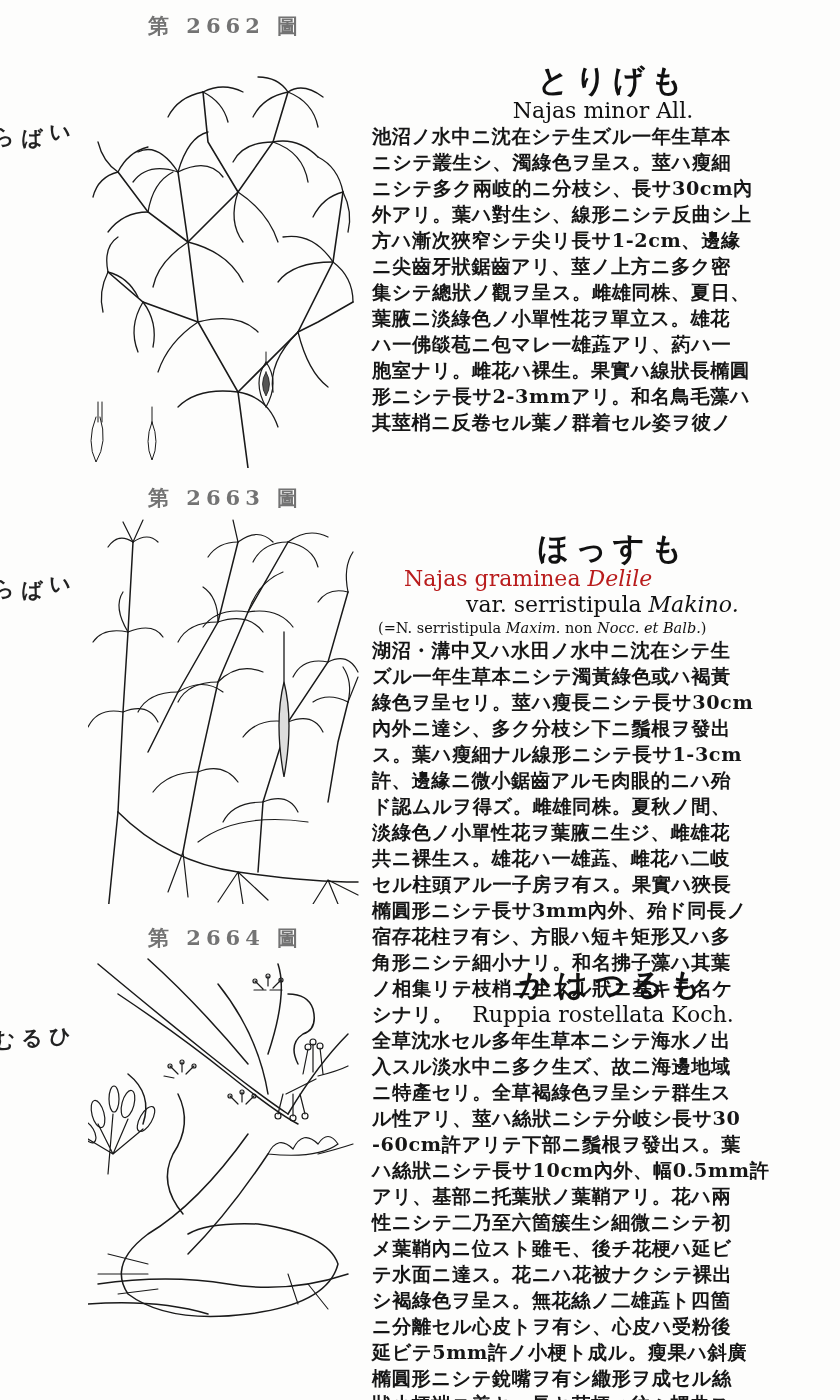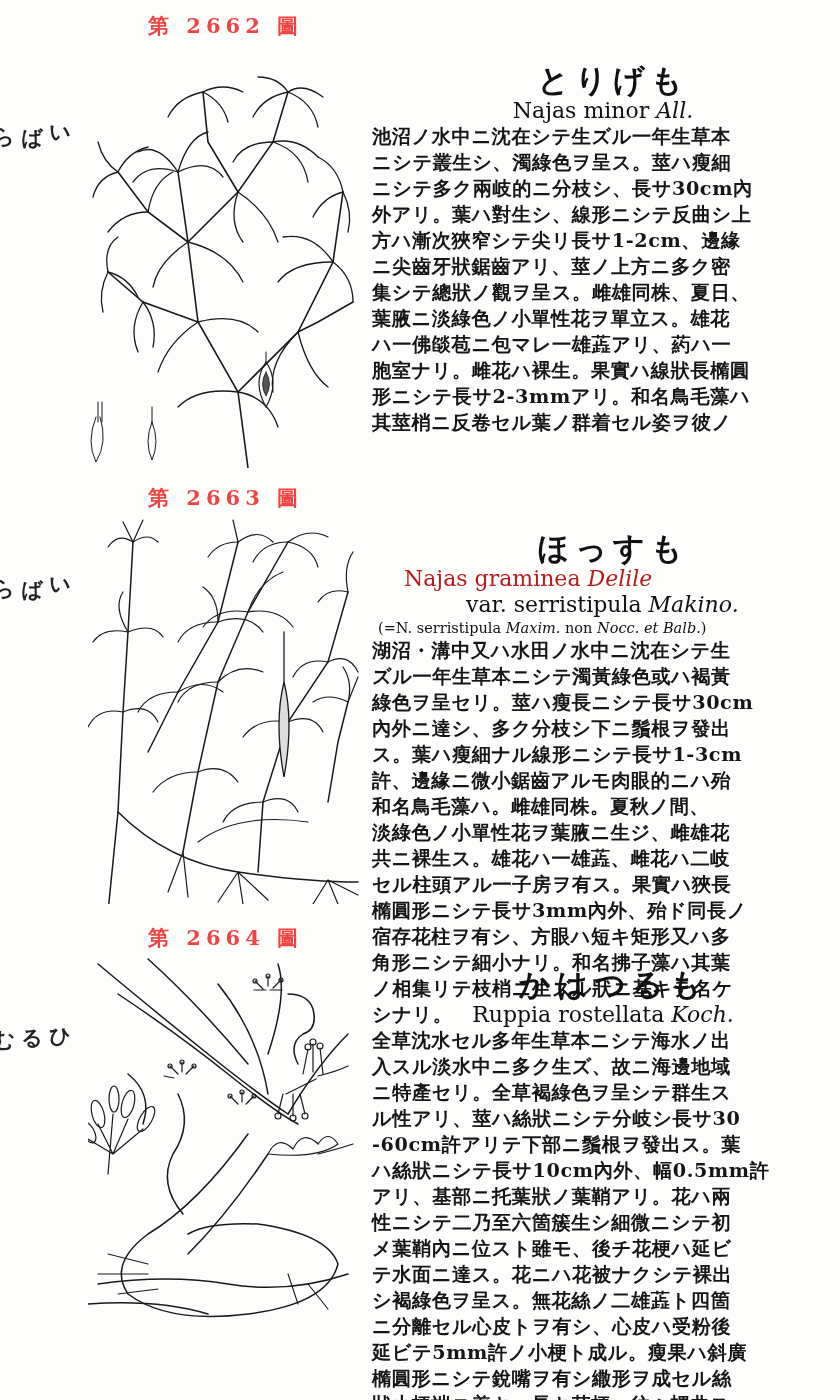--- a/index.html
+++ b/index.html
@@ -20,21 +20,21 @@
       position: absolute;
       left: 0;
       width: 840px;
     }
     .fig-label {
       position: absolute;
       left: 148px;
       font-size: 21px;
       letter-spacing: 5px;
       font-weight: bold;
-      color: #ef4444;
+      color: #737373;
       white-space: nowrap;
     }
     .family-label {
       position: absolute;
       left: 44px;
       width: 30px;
       writing-mode: vertical-rl;
       font-size: 21px;
       letter-spacing: 2px;
       color: #222;
@@ -64,21 +64,21 @@
       margin-left: 20px;
       color: #111;
       margin-top: 26px;
     }
     .sci-name {
       text-align: center;
       font-size: 22px;
       line-height: 26px;
       color: #111;
     }
-    .sci-name .auth { font-style: italic; }
+    .sci-name .auth { }
     .sci-line2 {
       font-size: 22px;
       line-height: 26px;
       padding-left: 94px;
       color: #111;
     }
     .sci-line2 .auth { font-style: italic; }
     .sci-line1-left {
       font-size: 22px;
       line-height: 26px;
@@ -286,21 +286,21 @@
       <span>non</span>
       <span class="auth">Nocc. et Balb.</span><span>)</span>
     </div>
     <div class="desc">
       <span class="line">湖沼・溝中又ハ水田ノ水中ニ沈在シテ生</span>
       <span class="line">ズル一年生草本ニシテ濁黃綠色或ハ褐黃</span>
       <span class="line">綠色ヲ呈セリ。莖ハ瘦長ニシテ長サ30cm</span>
       <span class="line">內外ニ達シ、多ク分枝シ下ニ鬚根ヲ發出</span>
       <span class="line">ス。葉ハ瘦細ナル線形ニシテ長サ1-3cm</span>
       <span class="line">許、邊緣ニ微小鋸齒アルモ肉眼的ニハ殆</span>
-      <span class="line">和名鳥毛藻ハ。雌雄同株。夏秋ノ間、</span>
+      <span class="line">ド認ムルヲ得ズ。雌雄同株。夏秋ノ間、</span>
       <span class="line">淡綠色ノ小單性花ヲ葉腋ニ生ジ、雌雄花</span>
       <span class="line">共ニ裸生ス。雄花ハ一雄蕋、雌花ハ二岐</span>
       <span class="line">セル柱頭アル一子房ヲ有ス。果實ハ狹長</span>
       <span class="line">橢圓形ニシテ長サ3mm內外、殆ド同長ノ</span>
       <span class="line">宿存花柱ヲ有シ、方眼ハ短キ矩形又ハ多</span>
       <span class="line">角形ニシテ細小ナリ。和名拂子藻ハ其葉</span>
       <span class="line">ノ相集リテ枝梢ニ生ズル狀ニ基キテ名ケ</span>
       <span class="line">シナリ。</span>
     </div>
   </div>

